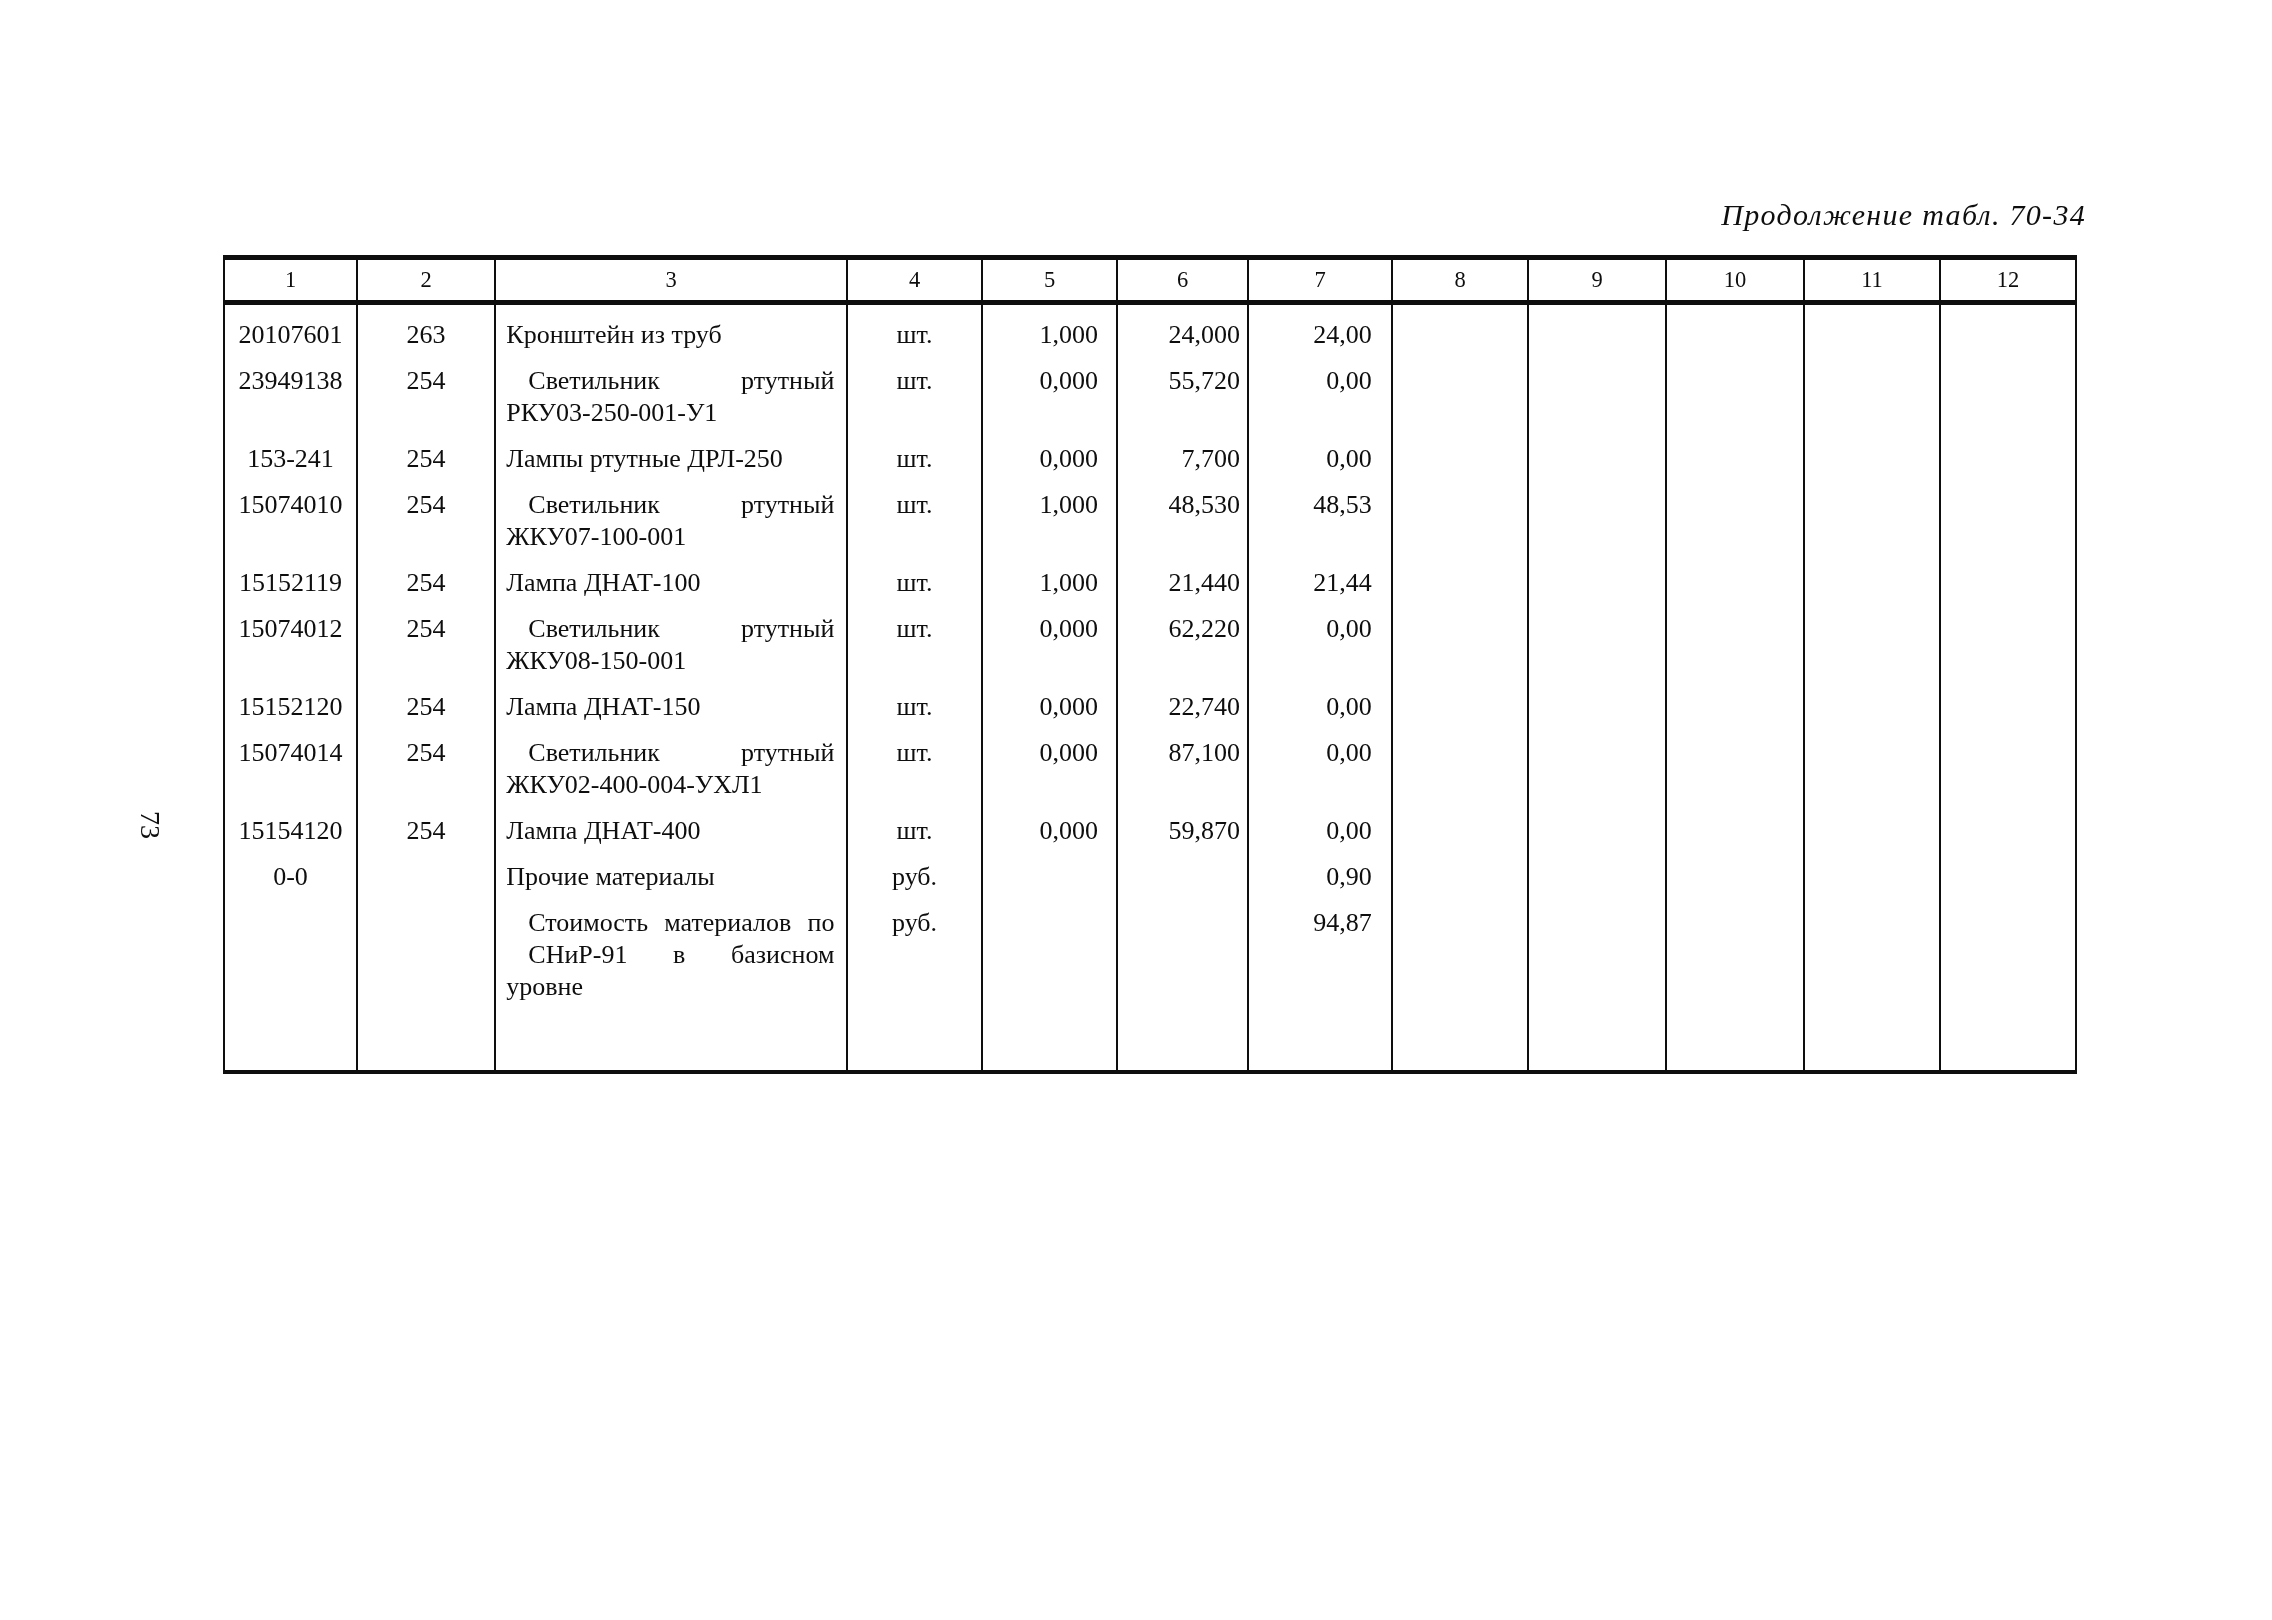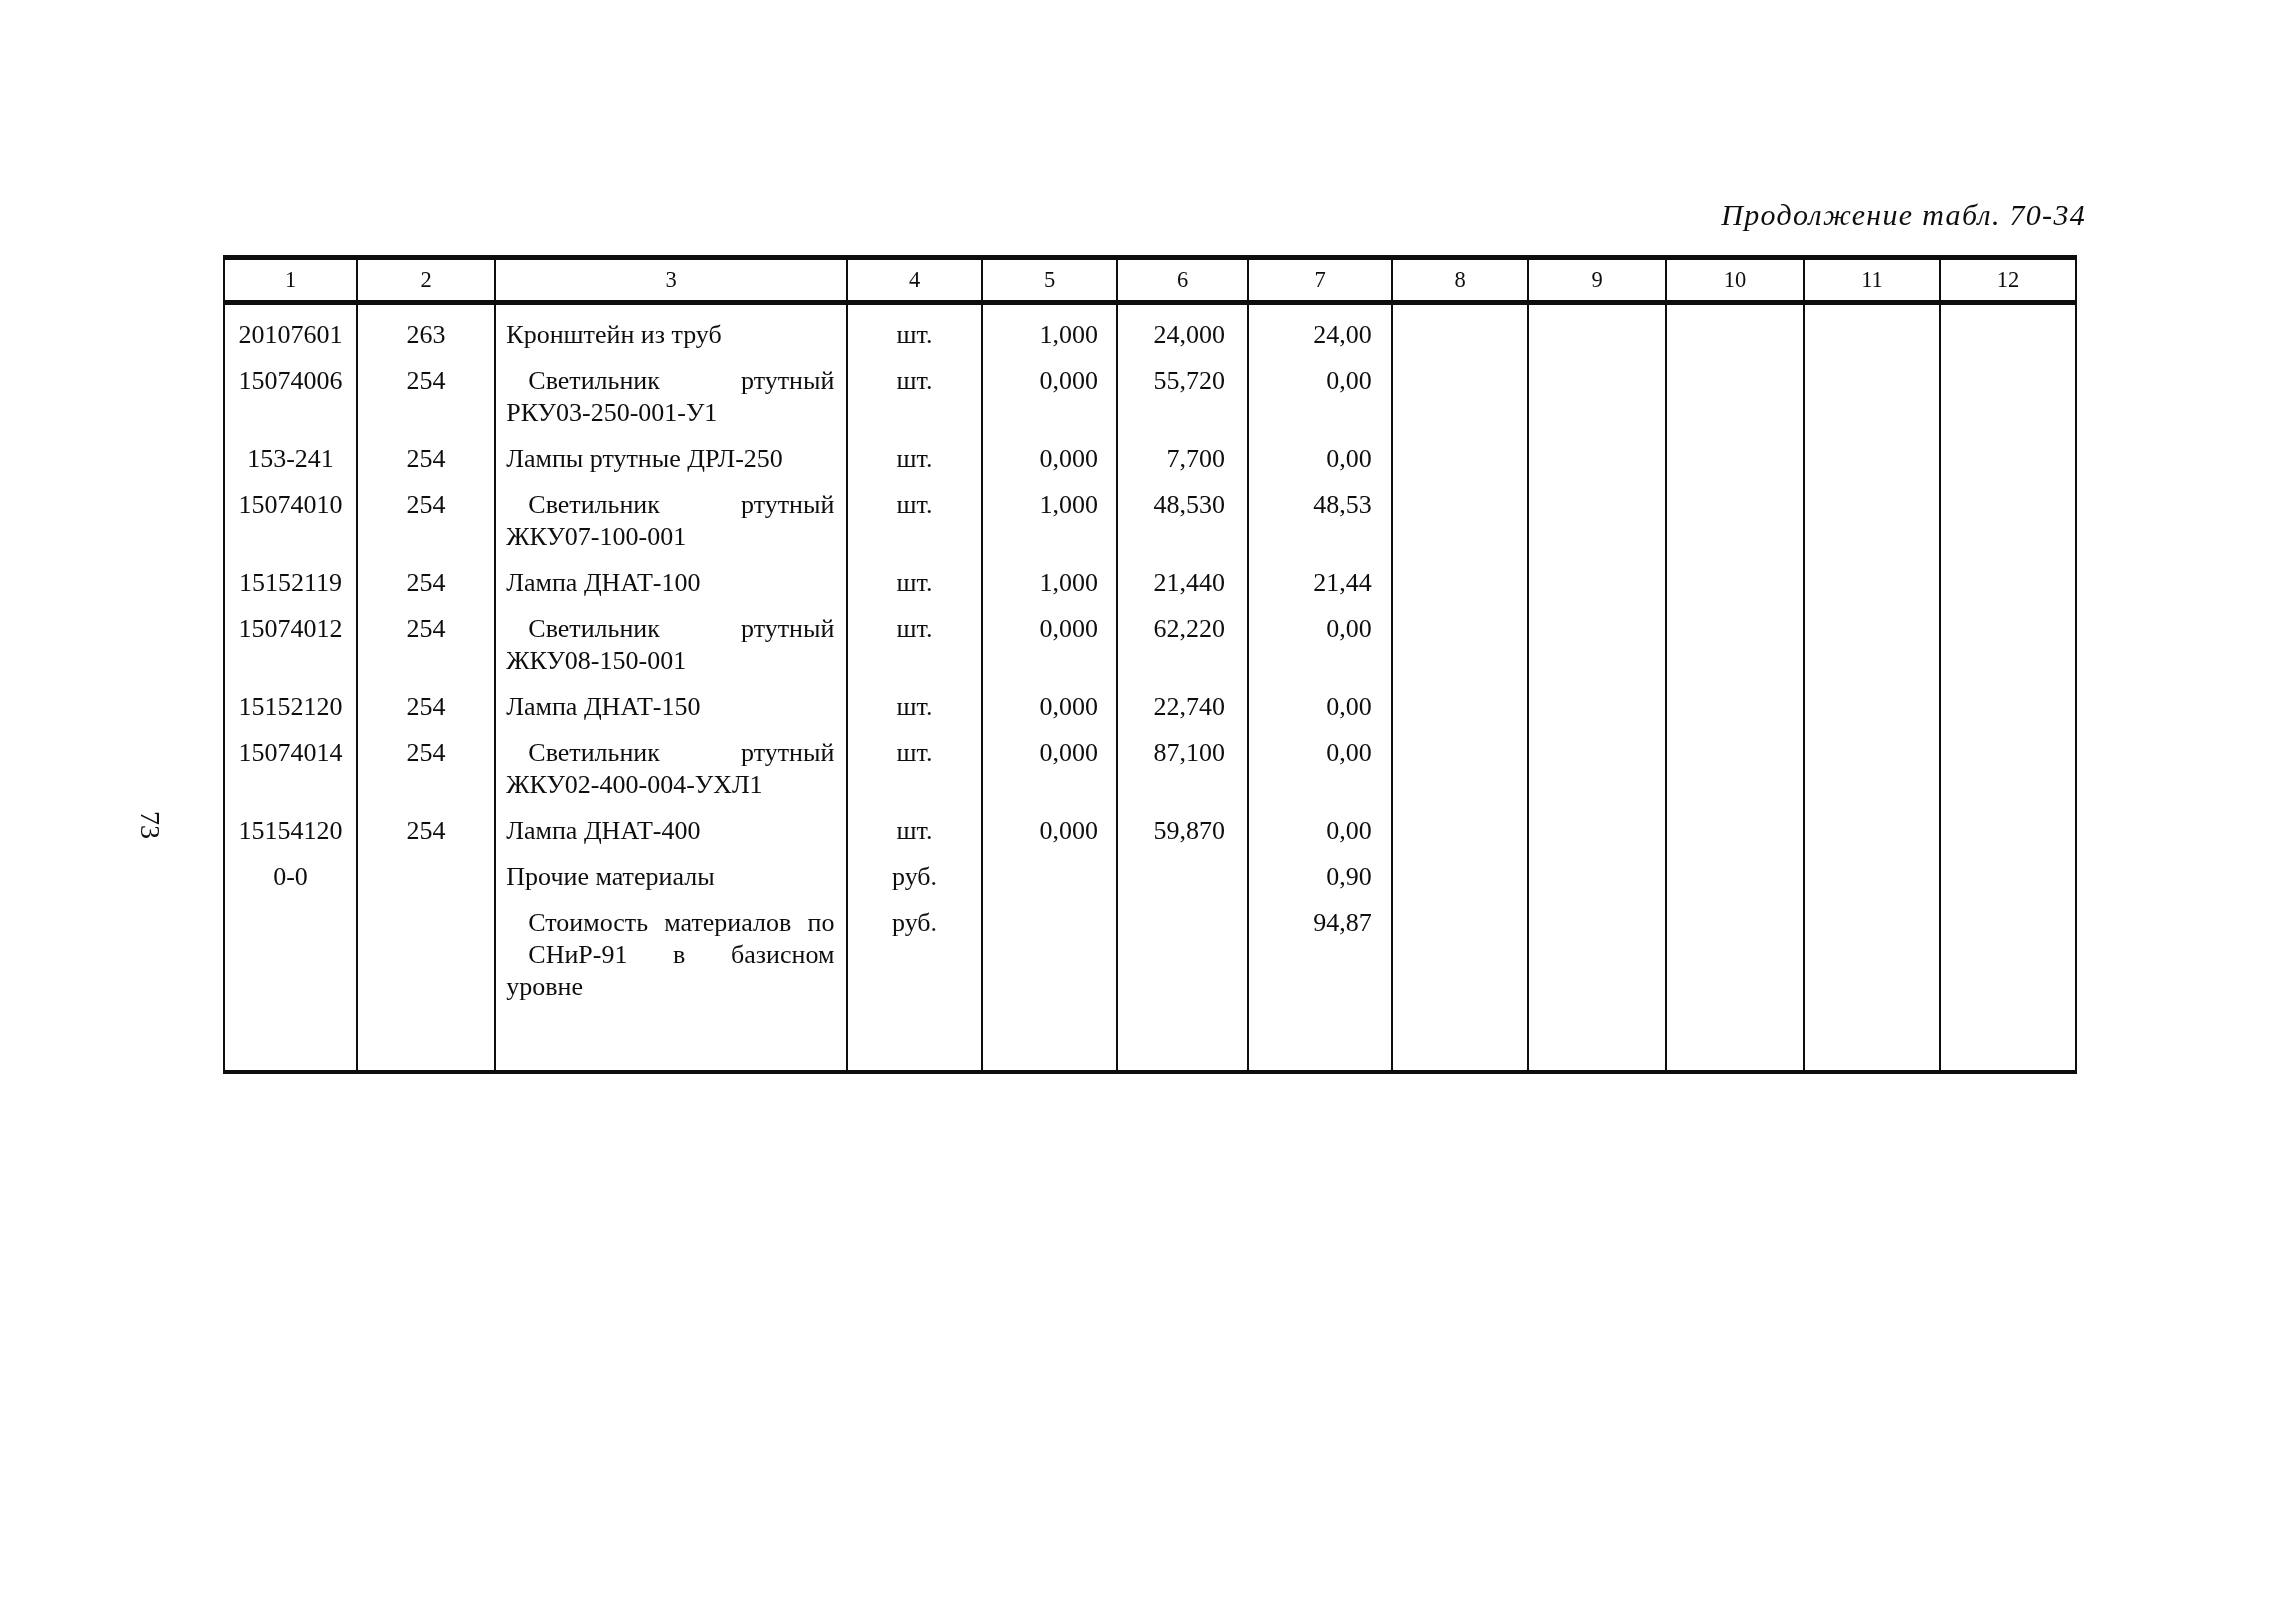--- a/index.html
+++ b/index.html
@@ -50,21 +50,21 @@
     border-left:2.6px solid #0e0e0e;
     vertical-align:top;
     font-size:26px;
     line-height:32px;
     padding:14px 0 0 0;
     overflow:hidden;
   }
   td.c1,td.c2,td.c4{text-align:center;}
   td.c3{text-align:left;padding-left:10.3px;padding-right:11.6px;}
   td.c5{text-align:right;padding-right:18px;}
-  td.c6{text-align:right;padding-right:22px;}
+  td.c6{text-align:right;padding-right:7px;}
   td.c7{text-align:right;padding-right:19.3px;}
   .name-line{display:block;}
   td.c3 .name-line:not(:last-child){
     text-align:justify;
     text-align-last:justify;
     margin-left:22px;
   }
   tr.filler td{height:53px;}
 </style>
 </head>
@@ -118,21 +118,21 @@
           <td class="c5">1,000</td>
           <td class="c6">24,000</td>
           <td class="c7">24,00</td>
           <td class="c8"></td>
           <td class="c9"></td>
           <td class="c10"></td>
           <td class="c11"></td>
           <td class="c12"></td>
         </tr>
         <tr>
-          <td class="c1">15074006</td>
+          <td class="c1">23949138</td>
           <td class="c2">254</td>
           <td class="c3">
             <span class="name-line">Светильник ртутный</span>
             <span class="name-line">РКУ03-250-001-У1</span>
           </td>
           <td class="c4">шт.</td>
           <td class="c5">0,000</td>
           <td class="c6">55,720</td>
           <td class="c7">0,00</td>
           <td class="c8"></td>

